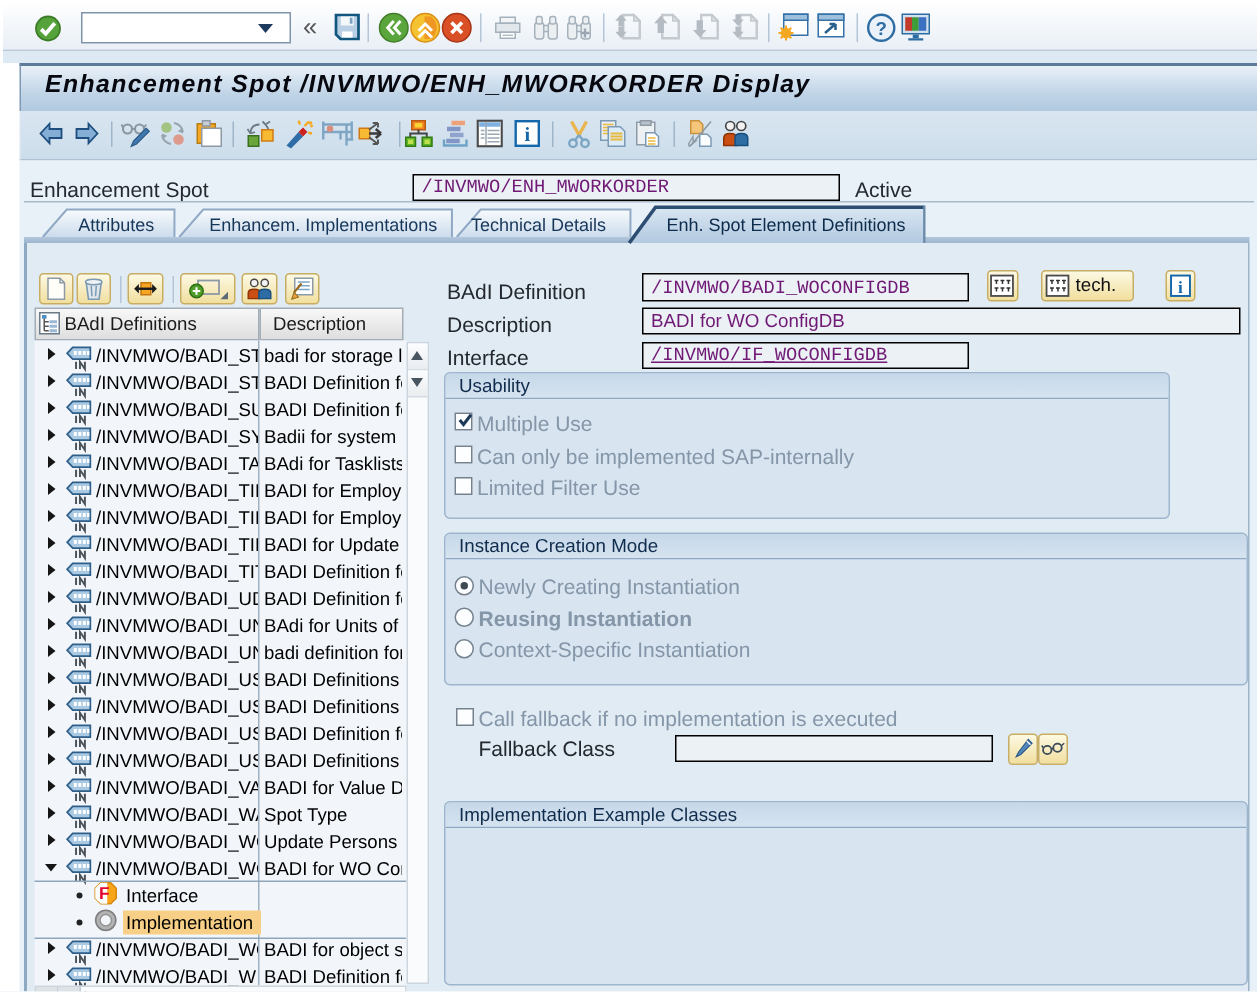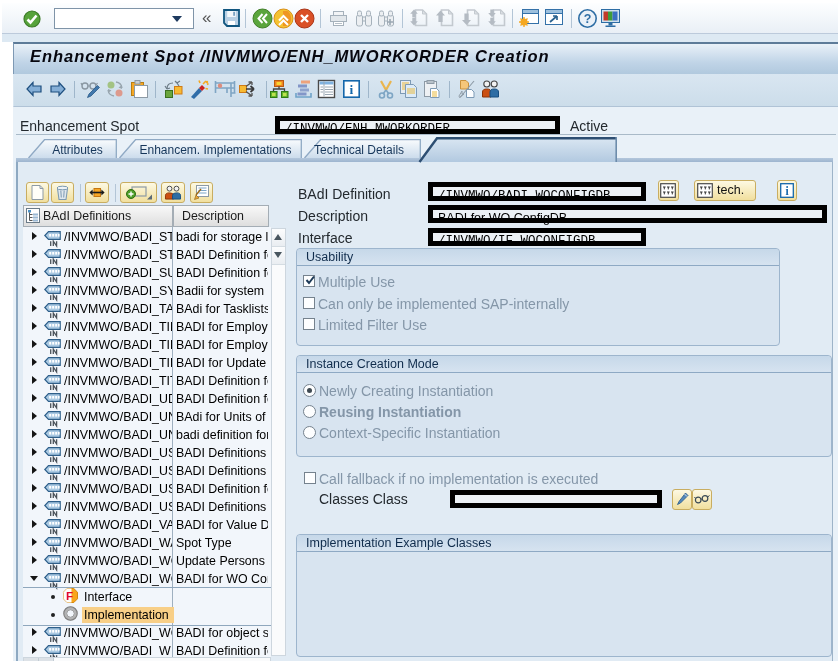--- a/index.html
+++ b/index.html
@@ -1,21 +1,21 @@
 <!DOCTYPE html>
 <html><head>
 <meta charset="utf-8">
 <style>
   html,body{margin:0;padding:0;}
   #win{position:relative;width:838px;height:661px;background:#ffffff;font-family:"Liberation Sans",sans-serif;overflow:hidden;}
   .abs{position:absolute;}
   svg{position:absolute;overflow:visible;}
   .sep{position:absolute;width:1px;background:#b3c5d6;}
   .ybtn{position:absolute;background:linear-gradient(#fdf9e3,#f1df9e);border:1px solid #c9ad60;border-radius:3px;box-sizing:border-box;}
-  .fld{position:absolute;background:#ecf1f6;border:5px solid #000000;box-sizing:border-box;font-family:"Liberation Mono",monospace;font-size:12.5px;color:#000000;}
+  .fld{position:absolute;background:#ecf1f6;border:1px solid #000000;box-sizing:border-box;font-family:"Liberation Mono",monospace;font-size:12.5px;color:#701a75;}
   .lbl{position:absolute;font-size:14px;color:#23292e;white-space:nowrap;}
   .gbox{position:absolute;background:#d8e4f0;border:1px solid #9db5cd;border-radius:4px;box-sizing:border-box;}
   .ghead{position:absolute;left:0;top:0;right:0;height:15px;background:linear-gradient(#c6d8e9,#d6e3f0);border-radius:4px 4px 0 0;border-bottom:1px solid #8ea9c4;font-size:12.5px;color:#102c4c;padding:1px 0 0 9px;}
   .dis{color:#8496a8;}
   .cb{position:absolute;width:12px;height:12px;background:#fdfeff;border:1px solid #75828e;box-sizing:border-box;}
   .rd{position:absolute;width:13px;height:13px;background:#fdfeff;border:1px solid #75828e;border-radius:50%;box-sizing:border-box;}
 </style>
 </head>
 <body>
 <div id="win">
@@ -112,21 +112,21 @@
     </svg>
 <svg style="left:601px;top:9px;" width="19" height="19" viewBox="0 0 19 19">
 <rect x="0.5" y="0.5" width="18" height="13" fill="#cfe0ee" stroke="#2d6da4"></rect>
 <rect x="2.5" y="2.5" width="4.5" height="9" fill="#c23b2a"></rect>
 <rect x="7" y="2.5" width="4.5" height="9" fill="#3f9c3a"></rect>
 <rect x="11.5" y="2.5" width="5" height="9" fill="#3a6fc2"></rect>
 <rect x="7.5" y="14" width="4" height="2.5" fill="#2d6da4"></rect>
 <rect x="4.5" y="16.5" width="10" height="1.5" fill="#2d6da4"></rect>
     </svg>
 <div class="abs" style="left:13px;top:42px;width:825px;height:32px;box-sizing:border-box;border-top:2px solid #5d7b98;border-left:1px solid #7e99b4;background:linear-gradient(#e9f1f8,#c0d4e7 62%,#b1c9de);"></div>
-<div class="abs" style="left:30px;top:47px;font-size:16.5px;font-weight:bold;font-style:italic;color:#07070f;letter-spacing:0.95px;">Enhancement Spot /INVMWO/ENH_MWORKORDER Creation</div>
+<div class="abs" style="left:30px;top:47px;font-size:16.5px;font-weight:bold;font-style:italic;color:#07070f;letter-spacing:0.95px;">Enhancement Spot /INVMWO/ENH_MWORKORDER Display</div>
 <div class="abs" style="left:13px;top:74px;width:825px;height:33px;box-sizing:border-box;background:linear-gradient(#d9e6f1,#cdderia 100%);background:linear-gradient(#d9e6f1,#ccddea);border-bottom:1px solid #b0c3d6;border-left:1px solid #d9e6f1;"></div>
 <svg style="left:26px;top:81px;" width="16" height="16" viewBox="0 0 16 16">
 <path d="M7 1.5 L1 8 L7 14.5 V11 H15 V5 H7 Z" fill="#84aed6" stroke="#1d4e7e" stroke-width="1.2"></path>
     </svg>
 <svg style="left:50px;top:81px;" width="16" height="16" viewBox="0 0 16 16">
 <path d="M9 1.5 L15 8 L9 14.5 V11 H1 V5 H9 Z" fill="#84aed6" stroke="#1d4e7e" stroke-width="1.2"></path>
     </svg>
 <div class="sep" style="left:74px;top:81px;height:17px;background:#9fb6ca;"></div>
 <svg style="left:81px;top:80px;" width="19" height="19" viewBox="0 0 19 19">
 <circle cx="4" cy="6" r="3" fill="none" stroke="#8a97a2" stroke-width="1.4"></circle>
@@ -256,20 +256,21 @@
 <svg style="left:304px;top:139px;z-index:1;" width="117" height="19" viewBox="0 0 117 19">
 <path d="M0.5 19 L16.5 0.7 H116.3 V19" fill="url(#tgi)"></path>
 <path d="M0.5 19 L16.5 0.7 H116.3 V19" fill="none" stroke="#8fa9c4" stroke-width="1.3"></path>
     </svg>
     <div class="abs" style="left:314px;top:143px;width:107px;text-align:left;font-size:12px;color:#16365a;z-index:4;">Technical Details</div>
 <svg style="left:419px;top:137px;z-index:3;" width="198" height="25" viewBox="0 0 198 25">
 <path d="M0.5 25 L18 1.2 H197.2 V25" fill="url(#tga)"></path>
 <path d="M0.5 25 L18 1.2 H197.2" fill="none" stroke="#2d4e72" stroke-width="2.4"></path>
 <path d="M197.2 0 V25" stroke="#6d8cab" stroke-width="1.6"></path>
     </svg>
+    <div class="abs" style="left:431px;top:143px;width:186px;text-align:center;font-size:12px;color:#0d2b4b;z-index:4;">Enh. Spot Element Definitions</div>
 <div class="abs" style="left:16px;top:158px;width:817px;height:4px;background:linear-gradient(#b3c7dc,#9db5cf);z-index:2;"></div>
 <div class="abs" style="left:16px;top:162px;width:817px;height:499px;background:#e1ebf4;border-left:2px solid #8ea9c2;border-right:1px solid #9db3c8;box-sizing:border-box;"></div>
 <div class="ybtn" style="left:26px;top:182px;width:23px;height:21px;"></div>
 <div class="ybtn" style="left:51px;top:182px;width:23px;height:21px;"></div>
 <div class="ybtn" style="left:85px;top:182px;width:24px;height:21px;"></div>
 <div class="ybtn" style="left:120px;top:182px;width:37px;height:21px;"></div>
 <div class="ybtn" style="left:161px;top:182px;width:24px;height:21px;"></div>
 <div class="ybtn" style="left:190px;top:182px;width:23px;height:21px;"></div>
 <div class="sep" style="left:80px;top:184px;height:18px;"></div>
 <div class="sep" style="left:115px;top:184px;height:18px;"></div>
@@ -627,21 +628,21 @@
     </div>
 <div class="rd" style="left:303px;top:384px;"></div>
 <div class="abs" style="left:307px;top:388px;width:5px;height:5px;border-radius:50%;background:#3f4a52;"></div>
 <div class="lbl dis" style="left:319px;top:383px;">Newly Creating Instantiation</div>
 <div class="rd" style="left:303px;top:405px;"></div>
 <div class="lbl dis" style="left:319px;top:404px;font-weight:bold;">Reusing Instantiation</div>
 <div class="rd" style="left:303px;top:426px;"></div>
 <div class="lbl dis" style="left:319px;top:425px;">Context-Specific Instantiation</div>
 <div class="cb" style="left:304px;top:472px;"></div>
 <div class="lbl dis" style="left:319px;top:471px;">Call fallback if no implementation is executed</div>
-<div class="lbl" style="left:319px;top:491px;">Classes Class</div>
+<div class="lbl" style="left:319px;top:491px;">Fallback Class</div>
 <div class="fld" style="left:450px;top:490px;width:212px;height:18px;"></div>
 <div class="ybtn" style="left:672px;top:489px;width:20px;height:21px;"></div>
 <svg style="left:676px;top:492px;" width="13" height="14" viewBox="0 0 13 14">
 <path d="M9.5 1 L12 3.5 L4.5 11 L1.5 12.5 L3 9.5 Z" fill="#5588bb" stroke="#2a5a88" stroke-width="0.8"></path>
 <path d="M8.5 2 L11 4.5" stroke="#fff" stroke-width="0.8"></path>
     </svg>
 <div class="ybtn" style="left:692px;top:489px;width:20px;height:21px;"></div>
 <svg style="left:694px;top:493px;" width="16" height="12" viewBox="0 0 16 12">
 <circle cx="4.2" cy="7" r="2.8" fill="none" stroke="#3a4a56" stroke-width="1.2"></circle>
 <circle cx="11" cy="5.5" r="2.8" fill="none" stroke="#3a4a56" stroke-width="1.2"></circle>

